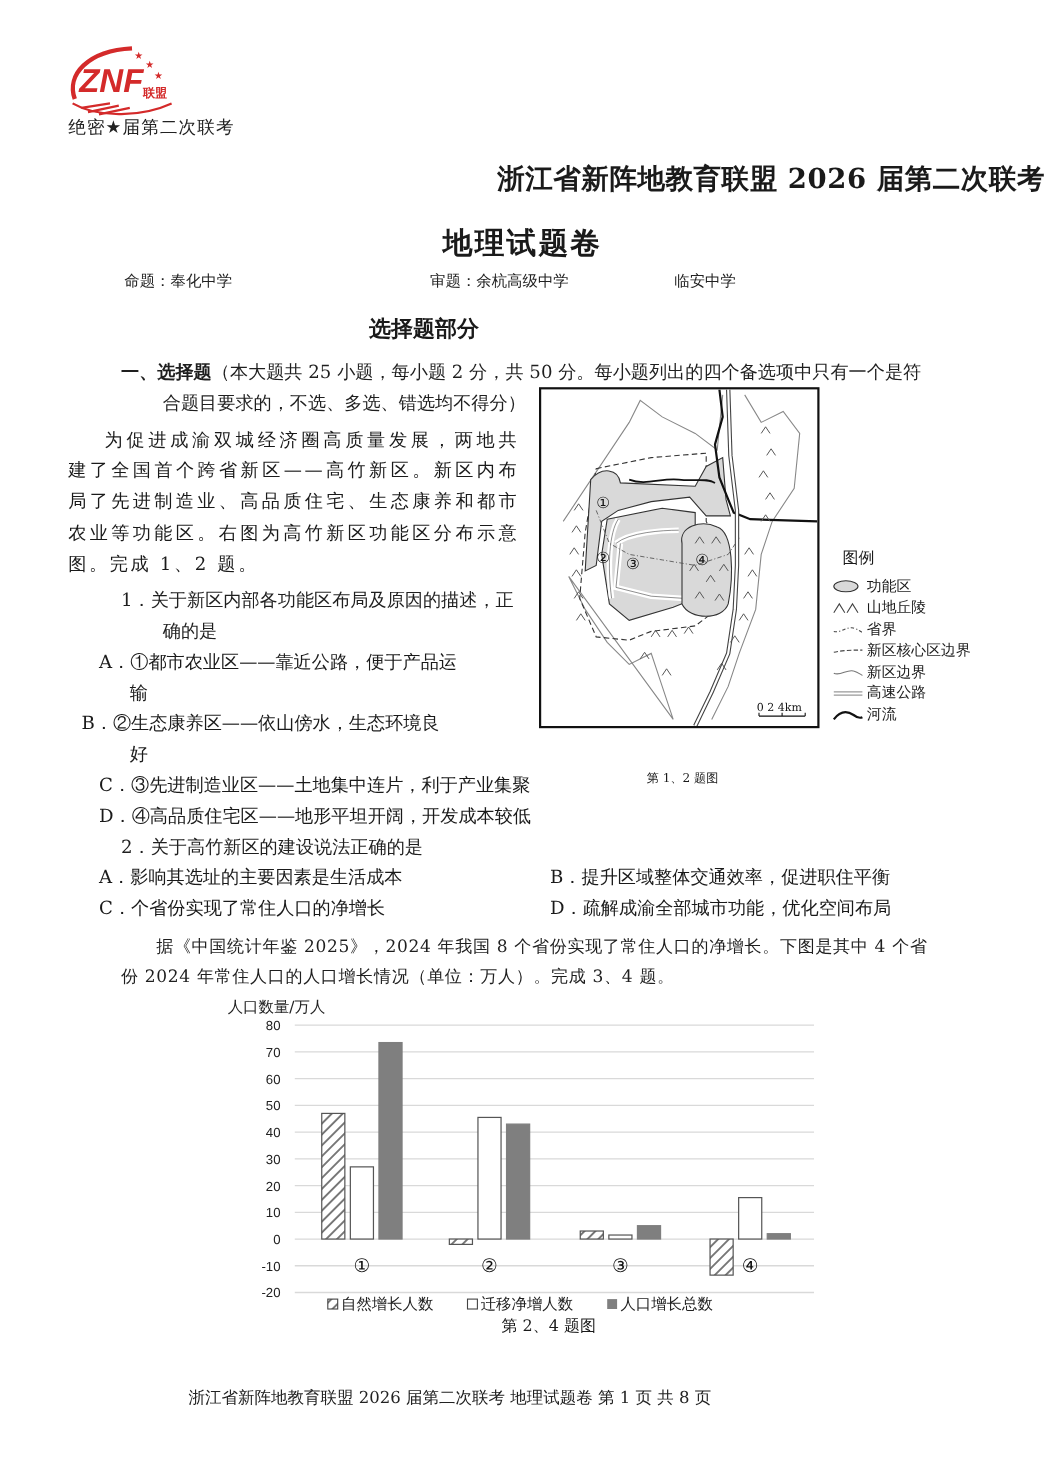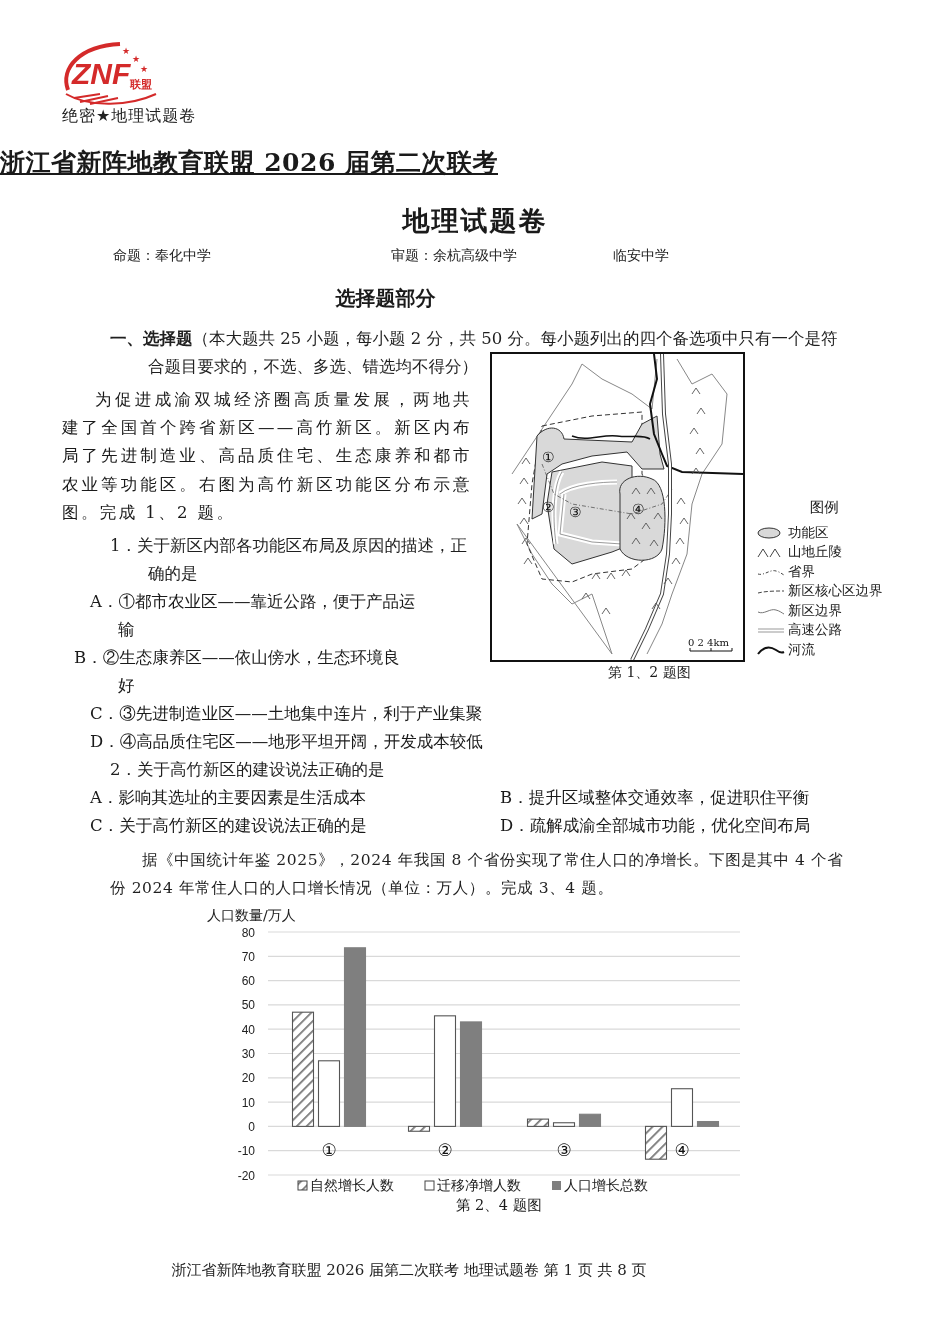--- a/index.html
+++ b/index.html
@@ -1,33 +1,33 @@
 <!DOCTYPE html>
 <html><head>
 <meta charset="utf-8">
 <style>
   html, body { margin:0; padding:0; background:#ffffff; }
   body { width:950px; height:1343px; position:relative; overflow:hidden;
          font-family:"DejaVu Serif", "Liberation Serif", serif; color:#1a1a1a; }
   .abs { position:absolute; }
   .logo { left:60px; top:38px; width:100px; height:72px; }
   .secret { left:62px; top:106px; font-size:16px; font-family:"DejaVu Sans", sans-serif; color:#222; letter-spacing:1px; }
-  .title1 { left:0; width:950px; top:146px; text-align:left; font-size:25px; font-weight:bold; font-family:"DejaVu Serif", serif; letter-spacing:0.5px;text-decoration:underline; }
+  .title1 { left:0; width:950px; top:146px; text-align:right; font-size:25px; font-weight:bold; font-family:"DejaVu Serif", serif; letter-spacing:0.5px; }
   .title2 { left:0; width:950px; top:203px; text-align:center; font-size:27px; font-weight:bold; letter-spacing:2px; }
   .authors { top:247px; font-size:14px; color:#222;margin-left:45px; }
   .section { left:0; width:771px; top:285px; text-align:center; font-size:20px; font-weight:bold; }
   .line { font-size:16.5px; line-height:28px; white-space:nowrap; color:#1f1f1f;margin-left:48px; }
   .q-intro { left:62px; top:325px; }
   .q-intro b { font-weight:bold; }
   .para { left:62px; width:410px; top:386px; font-size:16.5px; line-height:28.2px; letter-spacing:2.4px; text-align:justify; }
   .para .p1 { text-indent:2em; }
   .opt { white-space:nowrap; font-size:16.5px; line-height:28px; }
   .map-box { left:490px; top:352px; width:251px; height:306px; border:2px solid #111; background:#fff; }
-  .map-caption { left:588px; top:664px; font-size:14px;margin-left:20px; }
-  .legend { left:756px; top:498px; font-size:13.5px; font-family:Liberation Mono, monospace;text-align:center; }
+  .map-caption { left:588px; top:700px; font-size:11px; }
+  .legend { left:756px; top:498px; font-size:13.5px; font-family:Liberation Mono, monospace; }
   .legend .hd { font-size:14.5px; margin-bottom:6px; margin-left:10px; }
   .legend .li { height:19.5px; display:flex; align-items:center; white-space:nowrap; }
   .legend .sym { width:30px; height:12px; display:inline-block; margin-right:2px; }
   .chart { left:195px; top:900px; width:560px; height:320px; }
   .chart-caption { left:456px; top:1196px; font-size:14.5px; }
   .footer { left:0; width:818px; top:1261px; text-align:center; font-size:15px; color:#222; }
 </style>
 </head>
 <body>
 
@@ -36,21 +36,21 @@
     <path d="M8 52 C0 30, 20 8, 60 6" stroke="#d42a2a" stroke-width="4" fill="none"></path>
     <path d="M6 56 C30 70, 70 68, 96 56" stroke="#d42a2a" stroke-width="2" fill="none"></path>
     <path d="M14 60 L40 56 M20 64 L48 58 M30 66 L58 60" stroke="#d42a2a" stroke-width="2"></path>
     <text x="12" y="46" font-family="Liberation Sans, sans-serif" font-style="italic" font-weight="bold" font-size="30" fill="#d42a2a">ZNF</text>
     <text x="70" y="50" font-family="DejaVu Sans, sans-serif" font-weight="bold" font-size="11" fill="#d42a2a">联盟</text>
     <text x="62" y="16" font-size="9" fill="#d42a2a">★</text>
     <text x="72" y="24" font-size="9" fill="#d42a2a">★</text>
     <text x="80" y="34" font-size="9" fill="#d42a2a">★</text>
   </svg>
 </div>
-<div class="abs secret">绝密★地理试题卷</div>
+<div class="abs secret">绝密★届第二次联考</div>
 
 <div class="abs title1">浙江省新阵地教育联盟 2026 届第二次联考</div>
 <div class="abs title2">地理试题卷</div>
 <div class="abs authors" style="left:68px;">命题：奉化中学</div>
 <div class="abs authors" style="left:346px;">审题：余杭高级中学</div>
 <div class="abs authors" style="left:568px;">临安中学</div>
 
 <div class="abs section">选择题部分</div>
 
 <div class="abs line q-intro">
@@ -172,21 +172,21 @@
 <div class="abs map-caption">第 1、2 题图</div>
 
 <div class="abs line" style="left:62px; top:756px;">2．关于高竹新区的建设说法正确的是</div>
 <div class="abs opt" style="left:90px; top:784px;">
   <span>A．</span><span>影响其选址的主要因素是生活成本</span>
 </div>
 <div class="abs opt" style="left:500px; top:784px;">
   <span>B．</span><span>提升区域整体交通效率，促进职住平衡</span>
 </div>
 <div class="abs opt" style="left:90px; top:812px;">
-  <span>C．</span><span>关于高竹新区的建设说法正确的是</span>
+  <span>C．</span><span>个省份实现了常住人口的净增长</span>
 </div>
 <div class="abs opt" style="left:500px; top:812px;">
   <span>D．</span><span>疏解成渝全部城市功能，优化空间布局</span>
 </div>
 
 <div class="abs line" style="left:94px; top:846px; font-size:15.5px; letter-spacing:0.6px;">据《中国统计年鉴 2025》，2024 年我国 8 个省份实现了常住人口的净增长。下图是其中 4 个省</div>
 <div class="abs line" style="left:62px; top:874px; font-size:15.5px; letter-spacing:0.6px;">份 2024 年常住人口的人口增长情况（单位：万人）。完成 3、4 题。</div>
 
 <div class="abs chart">
   <svg id="chart-svg" width="560" height="300" viewBox="0 0 560 300">

